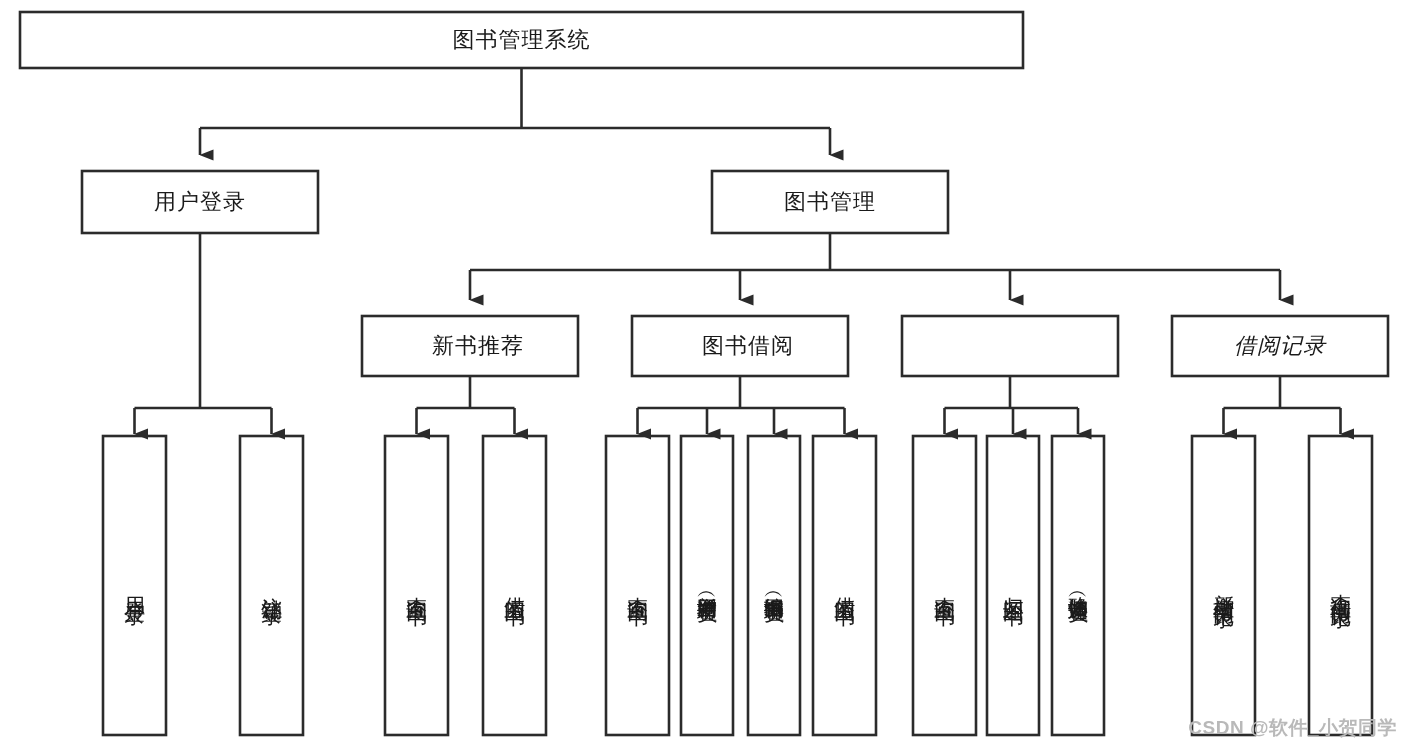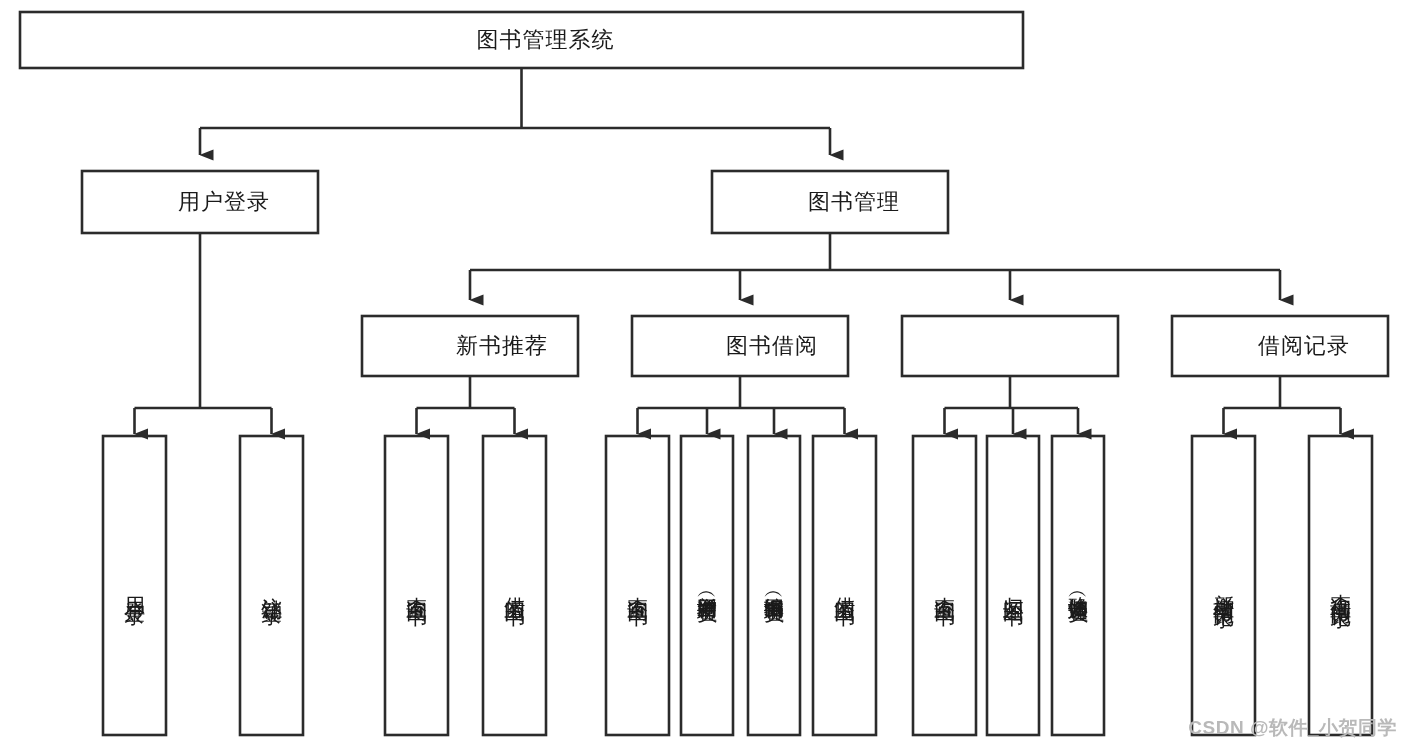--- a/index.html
+++ b/index.html
@@ -51,21 +51,20 @@
     position: absolute;
     display: flex;
     align-items: center;
     justify-content: center;
     color: #1a1a1a;
     font-size: 22px;
     letter-spacing: 1px;
     line-height: 1.2;
     user-select: none;
     white-space: nowrap;
-    padding-left: 24px;
   }
   .leaf-label {
     position: absolute;
     display: flex;
     align-items: center;
     justify-content: center;
     color: #1a1a1a;
     font-size: 21px;
     writing-mode: vertical-rl;
     text-orientation: upright;
@@ -168,21 +167,21 @@
     <path class="conn" marker-end="url(#arrow)" d="M 1340.5 408 L 1340.5 434"></path>
   </svg>
 
   <div class="node-label" style="left:20px; top:12px; width:1003px; height:56px;">图书管理系统</div>
 
   <div class="node-label" style="left:82px; top:171px; width:236px; height:62px;">用户登录</div>
   <div class="node-label" style="left:712px; top:171px; width:236px; height:62px;">图书管理</div>
 
   <div class="node-label" style="left:362px; top:316px; width:232px; height:60px;">新书推荐</div>
   <div class="node-label" style="left:632px; top:316px; width:216px; height:60px;margin-left:8px;">图书借阅</div>
-  <div class="node-label" style="left:1172px; top:316px; width:216px; height:60px;">借阅记录</div>
+  <div class="node-label" style="left:1172px; top:316px; width:216px; height:60px;font-style:italic;">借阅记录</div>
 
   <div class="leaf-label" style="left:103px; top:436px; width:63px; height:299px;">用户登录</div>
   <div class="leaf-label" style="left:240px; top:436px; width:63px; height:299px;">注销登录</div>
 
   <div class="leaf-label" style="left:385px; top:436px; width:63px; height:299px;">查询图书</div>
   <div class="leaf-label" style="left:483px; top:436px; width:63px; height:299px;">借阅图书</div>
 
   <div class="leaf-label" style="left:606px; top:436px; width:63px; height:299px;">查询图书</div>
   <div class="leaf-label" style="left:681px; top:436px; width:52px; height:299px; font-size:20px; letter-spacing:1px;">新增图书（管理员）</div>
   <div class="leaf-label" style="left:748px; top:436px; width:52px; height:299px; font-size:20px; letter-spacing:1px;">编辑图书（管理员）</div>

